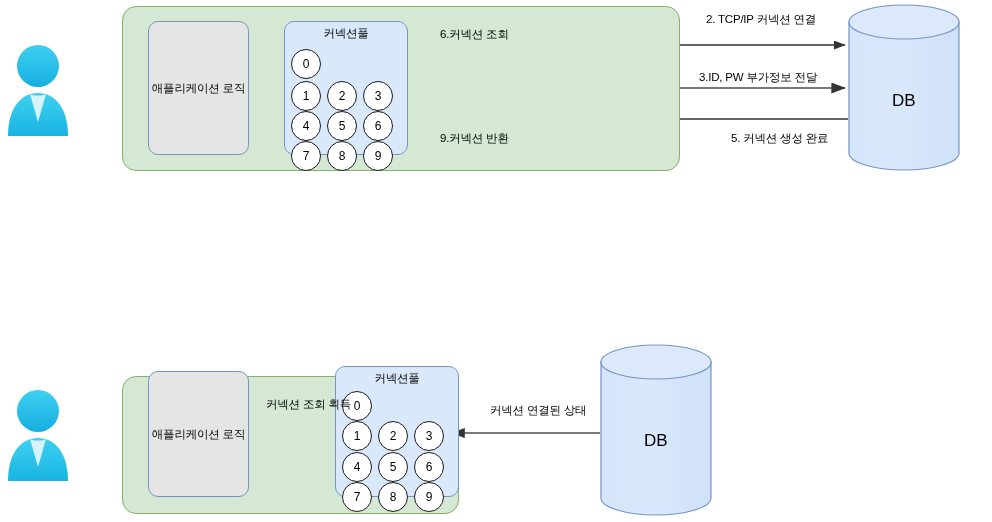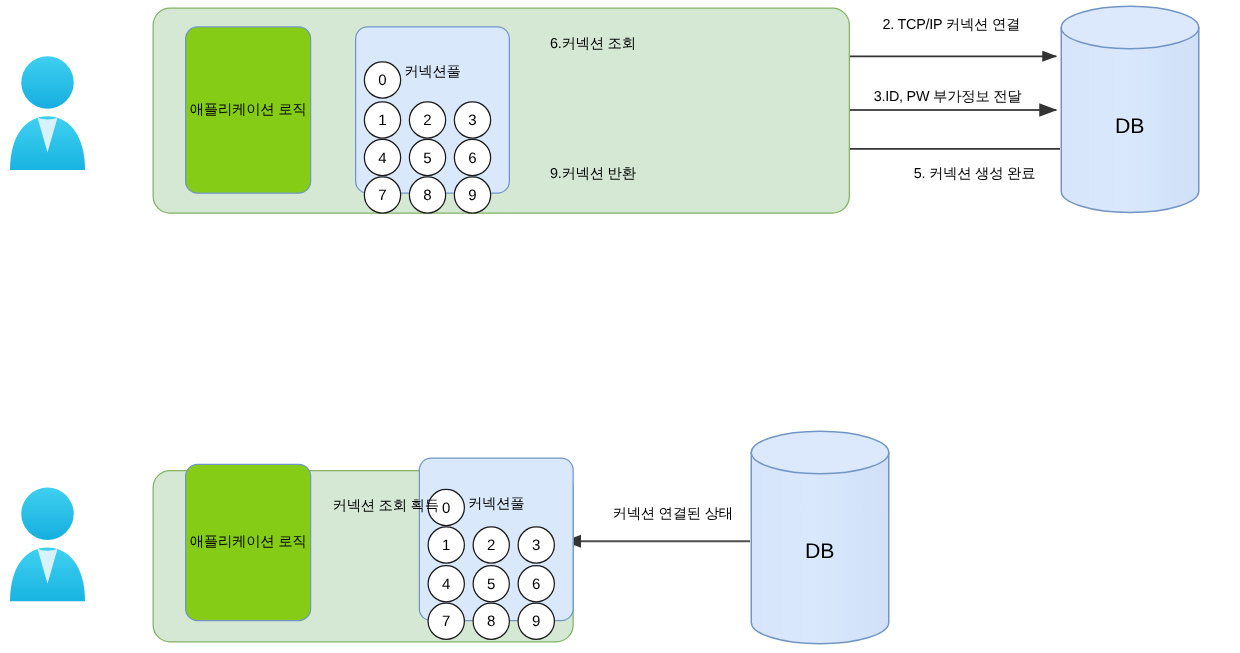--- a/index.html
+++ b/index.html
@@ -31,21 +31,21 @@
   .node {
     position: absolute;
     box-sizing: border-box;
   }
   .group-box {
     background: #d5e8d4;
     border: 1px solid #82b366;
     border-radius: 14px;
   }
   .blue-box {
-    background: #84cc16;
+    background: #e5e5e5;
     border: 1px solid #7395c4;
     border-radius: 10px;
     display: flex;
     align-items: center;
     justify-content: center;
   }
   .box-label {
     font-size: 11.5px;
     color: #000;
     text-align: center;
@@ -58,21 +58,20 @@
     border-radius: 10px;
   }
   .pool-title {
     position: absolute;
     width: 100%;
     text-align: center;
     top: 4px;
     left: 0;
     font-size: 11.5px;
     letter-spacing: -0.2px;
-    margin-top: 24px;
   }
   .circle {
     position: absolute;
     width: 28px;
     height: 28px;
     border-radius: 50%;
     background: #ffffff;
     border: 1.3px solid #1a1a1a;
     display: flex;
     align-items: center;

